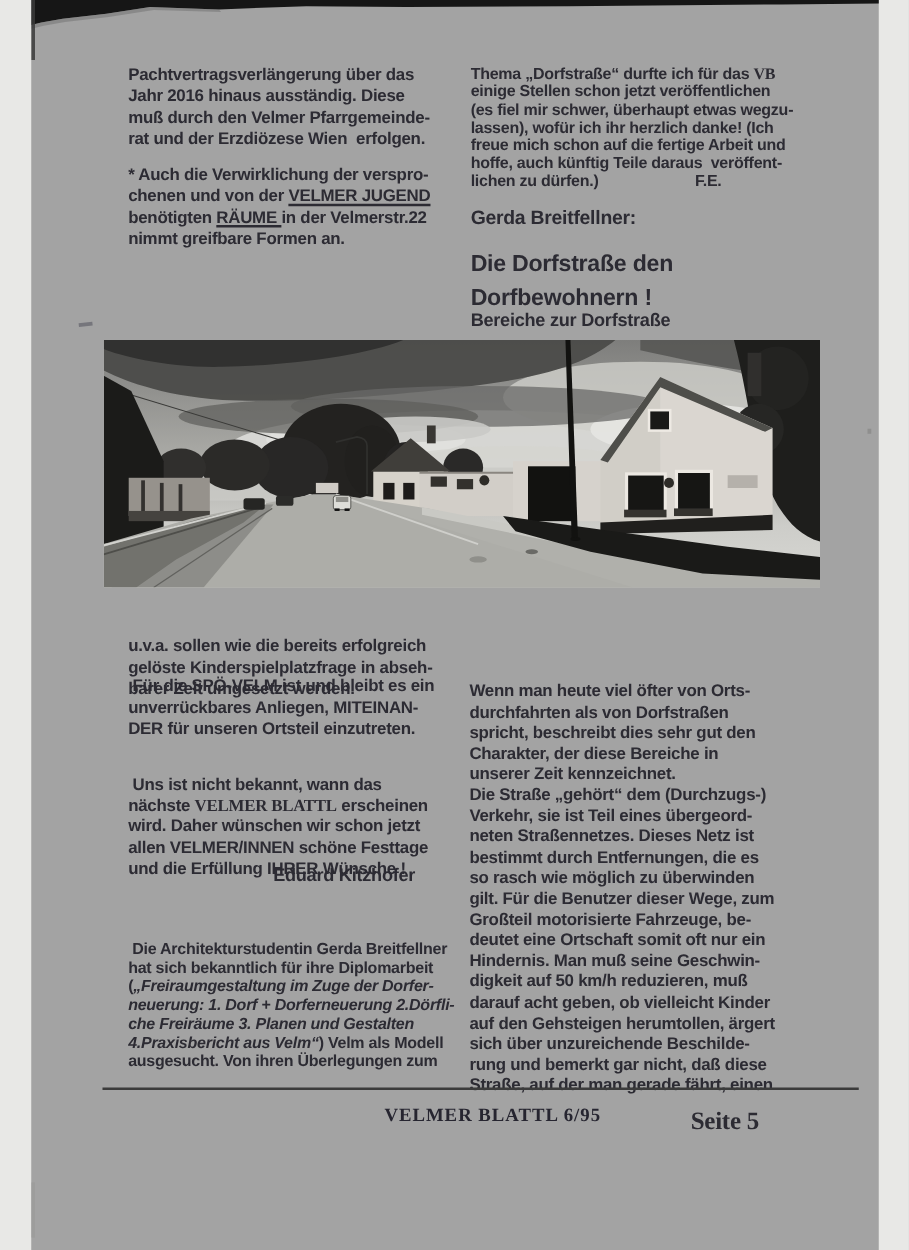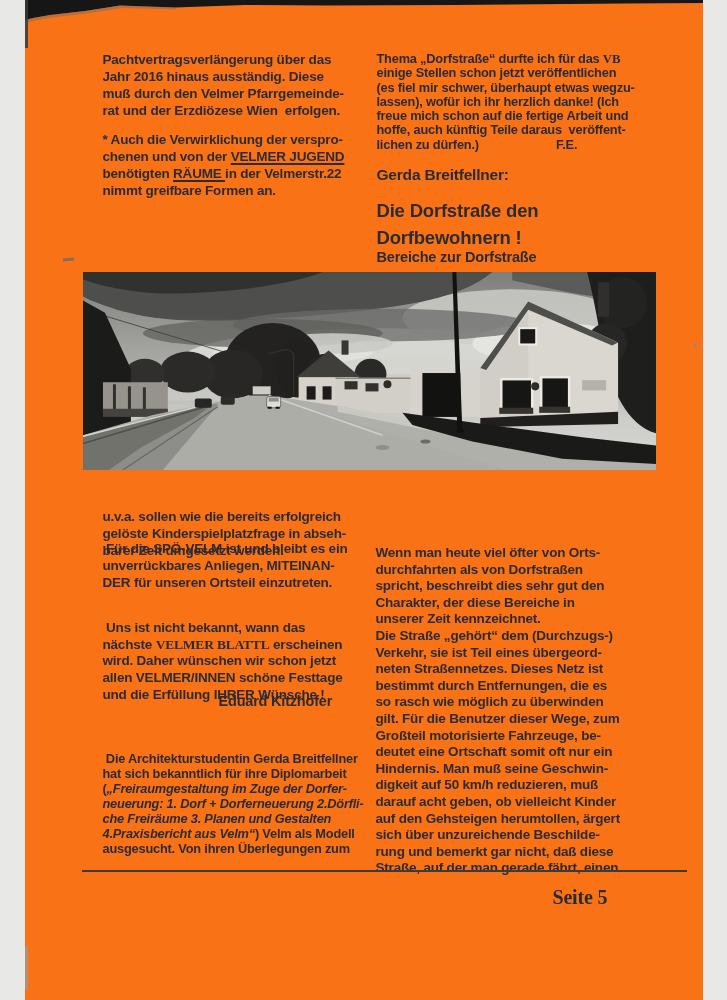--- a/index.html
+++ b/index.html
@@ -1,18 +1,18 @@
 <!DOCTYPE html>
 <html><head>
 <meta charset="utf-8">
 <style>
   html,body{margin:0;padding:0;background:#e8e8e6;}
   .page{
     position:relative; width:646px; height:1000px; margin:0 auto;
-    background:#f97316; overflow:hidden;
+    background:#a3a3a3; overflow:hidden;
     font-family:"Liberation Sans", sans-serif;
     color:#2c2b33;
     padding-left:32px;
   }
   .blk{position:absolute; white-space:pre; font-weight:700; letter-spacing:-0.2px;}
   .p-tl1{left:78px; top:51px;  font-size:13.5px; line-height:17px;}
   .p-tl2{left:78px; top:131px; font-size:13.5px; line-height:17px;}
   .p-tl3{left:78px; top:201px; font-size:13.5px; line-height:17px;}
   .intro{left:352px; top:52px; font-size:12.8px; line-height:14.3px;}
   .author{left:352px; top:166px; font-size:15.5px;}
@@ -224,15 +224,16 @@
 deutet eine Ortschaft somit oft nur ein
 Hindernis. Man muß seine Geschwin-
 digkeit auf 50 km/h reduzieren, muß
 darauf acht geben, ob vielleicht Kinder
 auf den Gehsteigen herumtollen, ärgert
 sich über unzureichende Beschilde-
 rung und bemerkt gar nicht, daß diese
 Straße, auf der man gerade fährt, einen</div>
 
   <div class="rule"></div>
+  <div class="blk f-journal">VELMER BLATTL 6/95</div>
   <div class="blk f-page">Seite 5</div>
 
 </div>
 
 </body></html>

